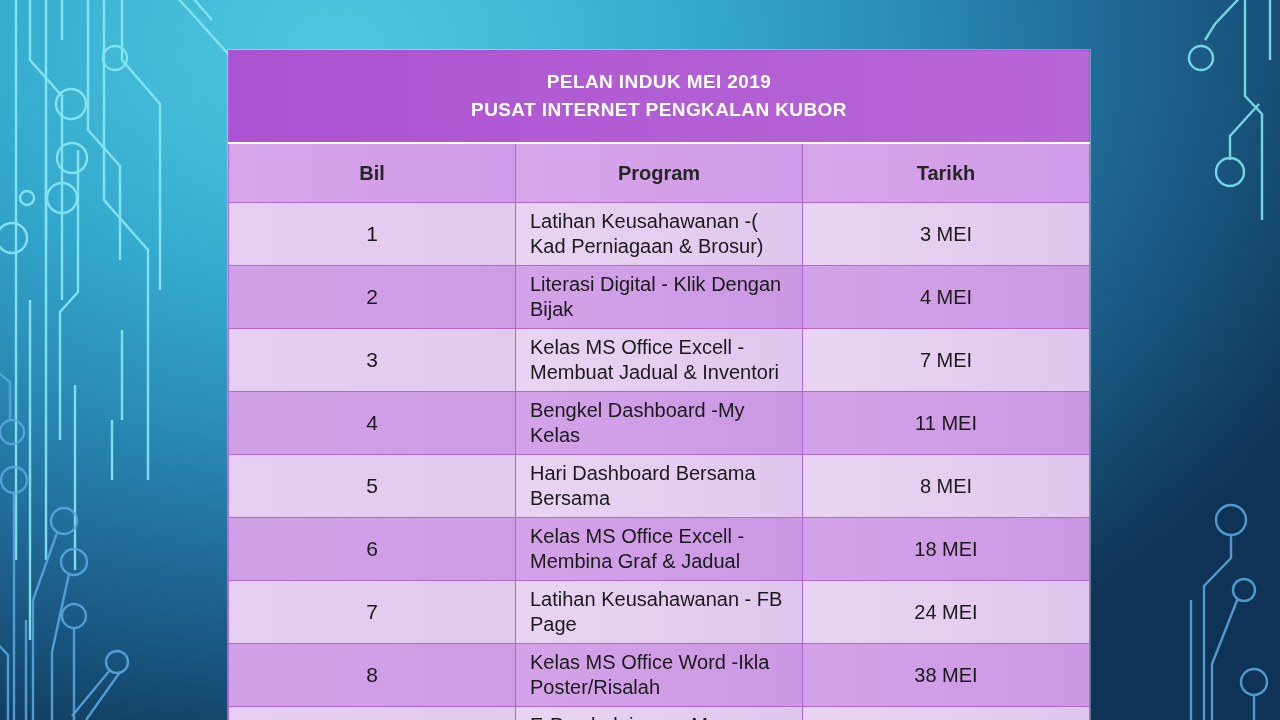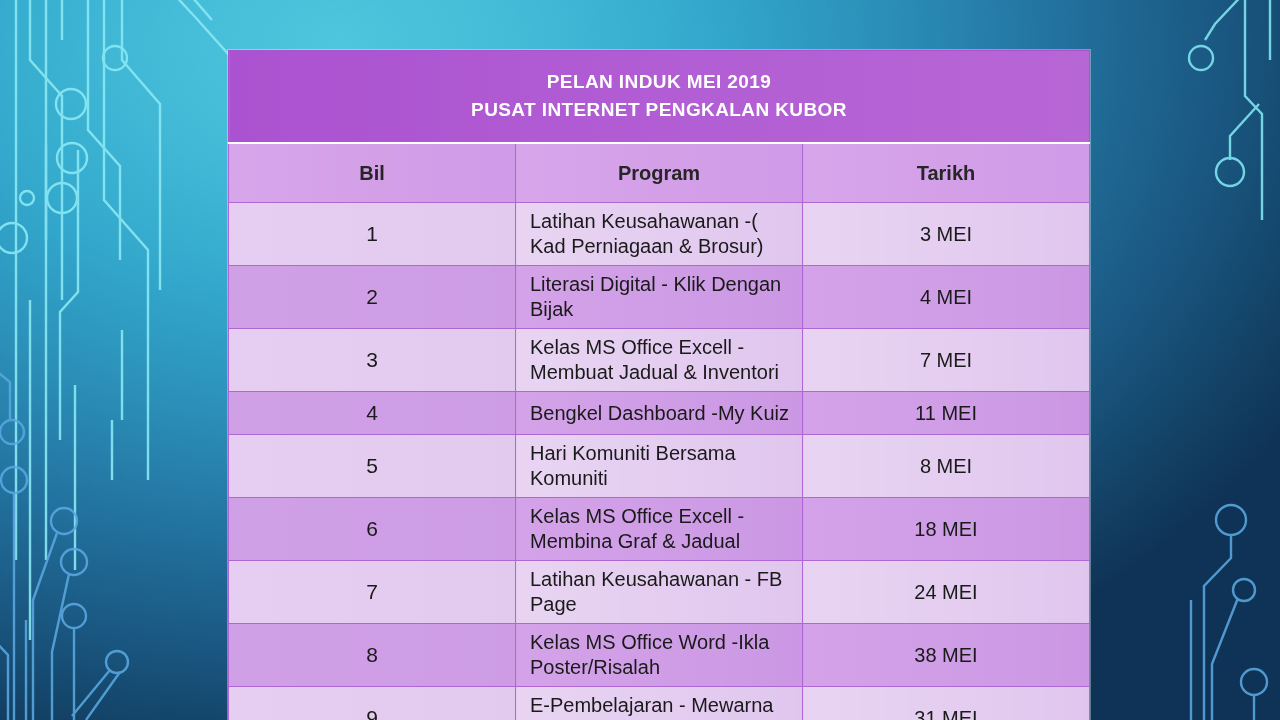--- a/index.html
+++ b/index.html
@@ -206,26 +206,26 @@
           <td class="program">Literasi Digital - Klik Dengan Bijak</td>
           <td class="tarikh">4 MEI</td>
         </tr>
         <tr class="body-row odd tall">
           <td class="bil">3</td>
           <td class="program">Kelas MS Office Excell - Membuat Jadual &amp; Inventori</td>
           <td class="tarikh">7 MEI</td>
         </tr>
         <tr class="body-row even">
           <td class="bil">4</td>
-          <td class="program">Bengkel Dashboard -My Kuiz</td>
+          <td class="program">Bengkel Dashboard -My Kelas</td>
           <td class="tarikh">11 MEI</td>
         </tr>
         <tr class="body-row odd">
           <td class="bil">5</td>
-          <td class="program">Hari Komuniti Bersama Komuniti</td>
+          <td class="program">Hari Dashboard Bersama Bersama</td>
           <td class="tarikh">8 MEI</td>
         </tr>
         <tr class="body-row even">
           <td class="bil">6</td>
           <td class="program">Kelas MS Office Excell - Membina Graf &amp; Jadual</td>
           <td class="tarikh">18 MEI</td>
         </tr>
         <tr class="body-row odd">
           <td class="bil">7</td>
           <td class="program">Latihan Keusahawanan - FB Page</td>

